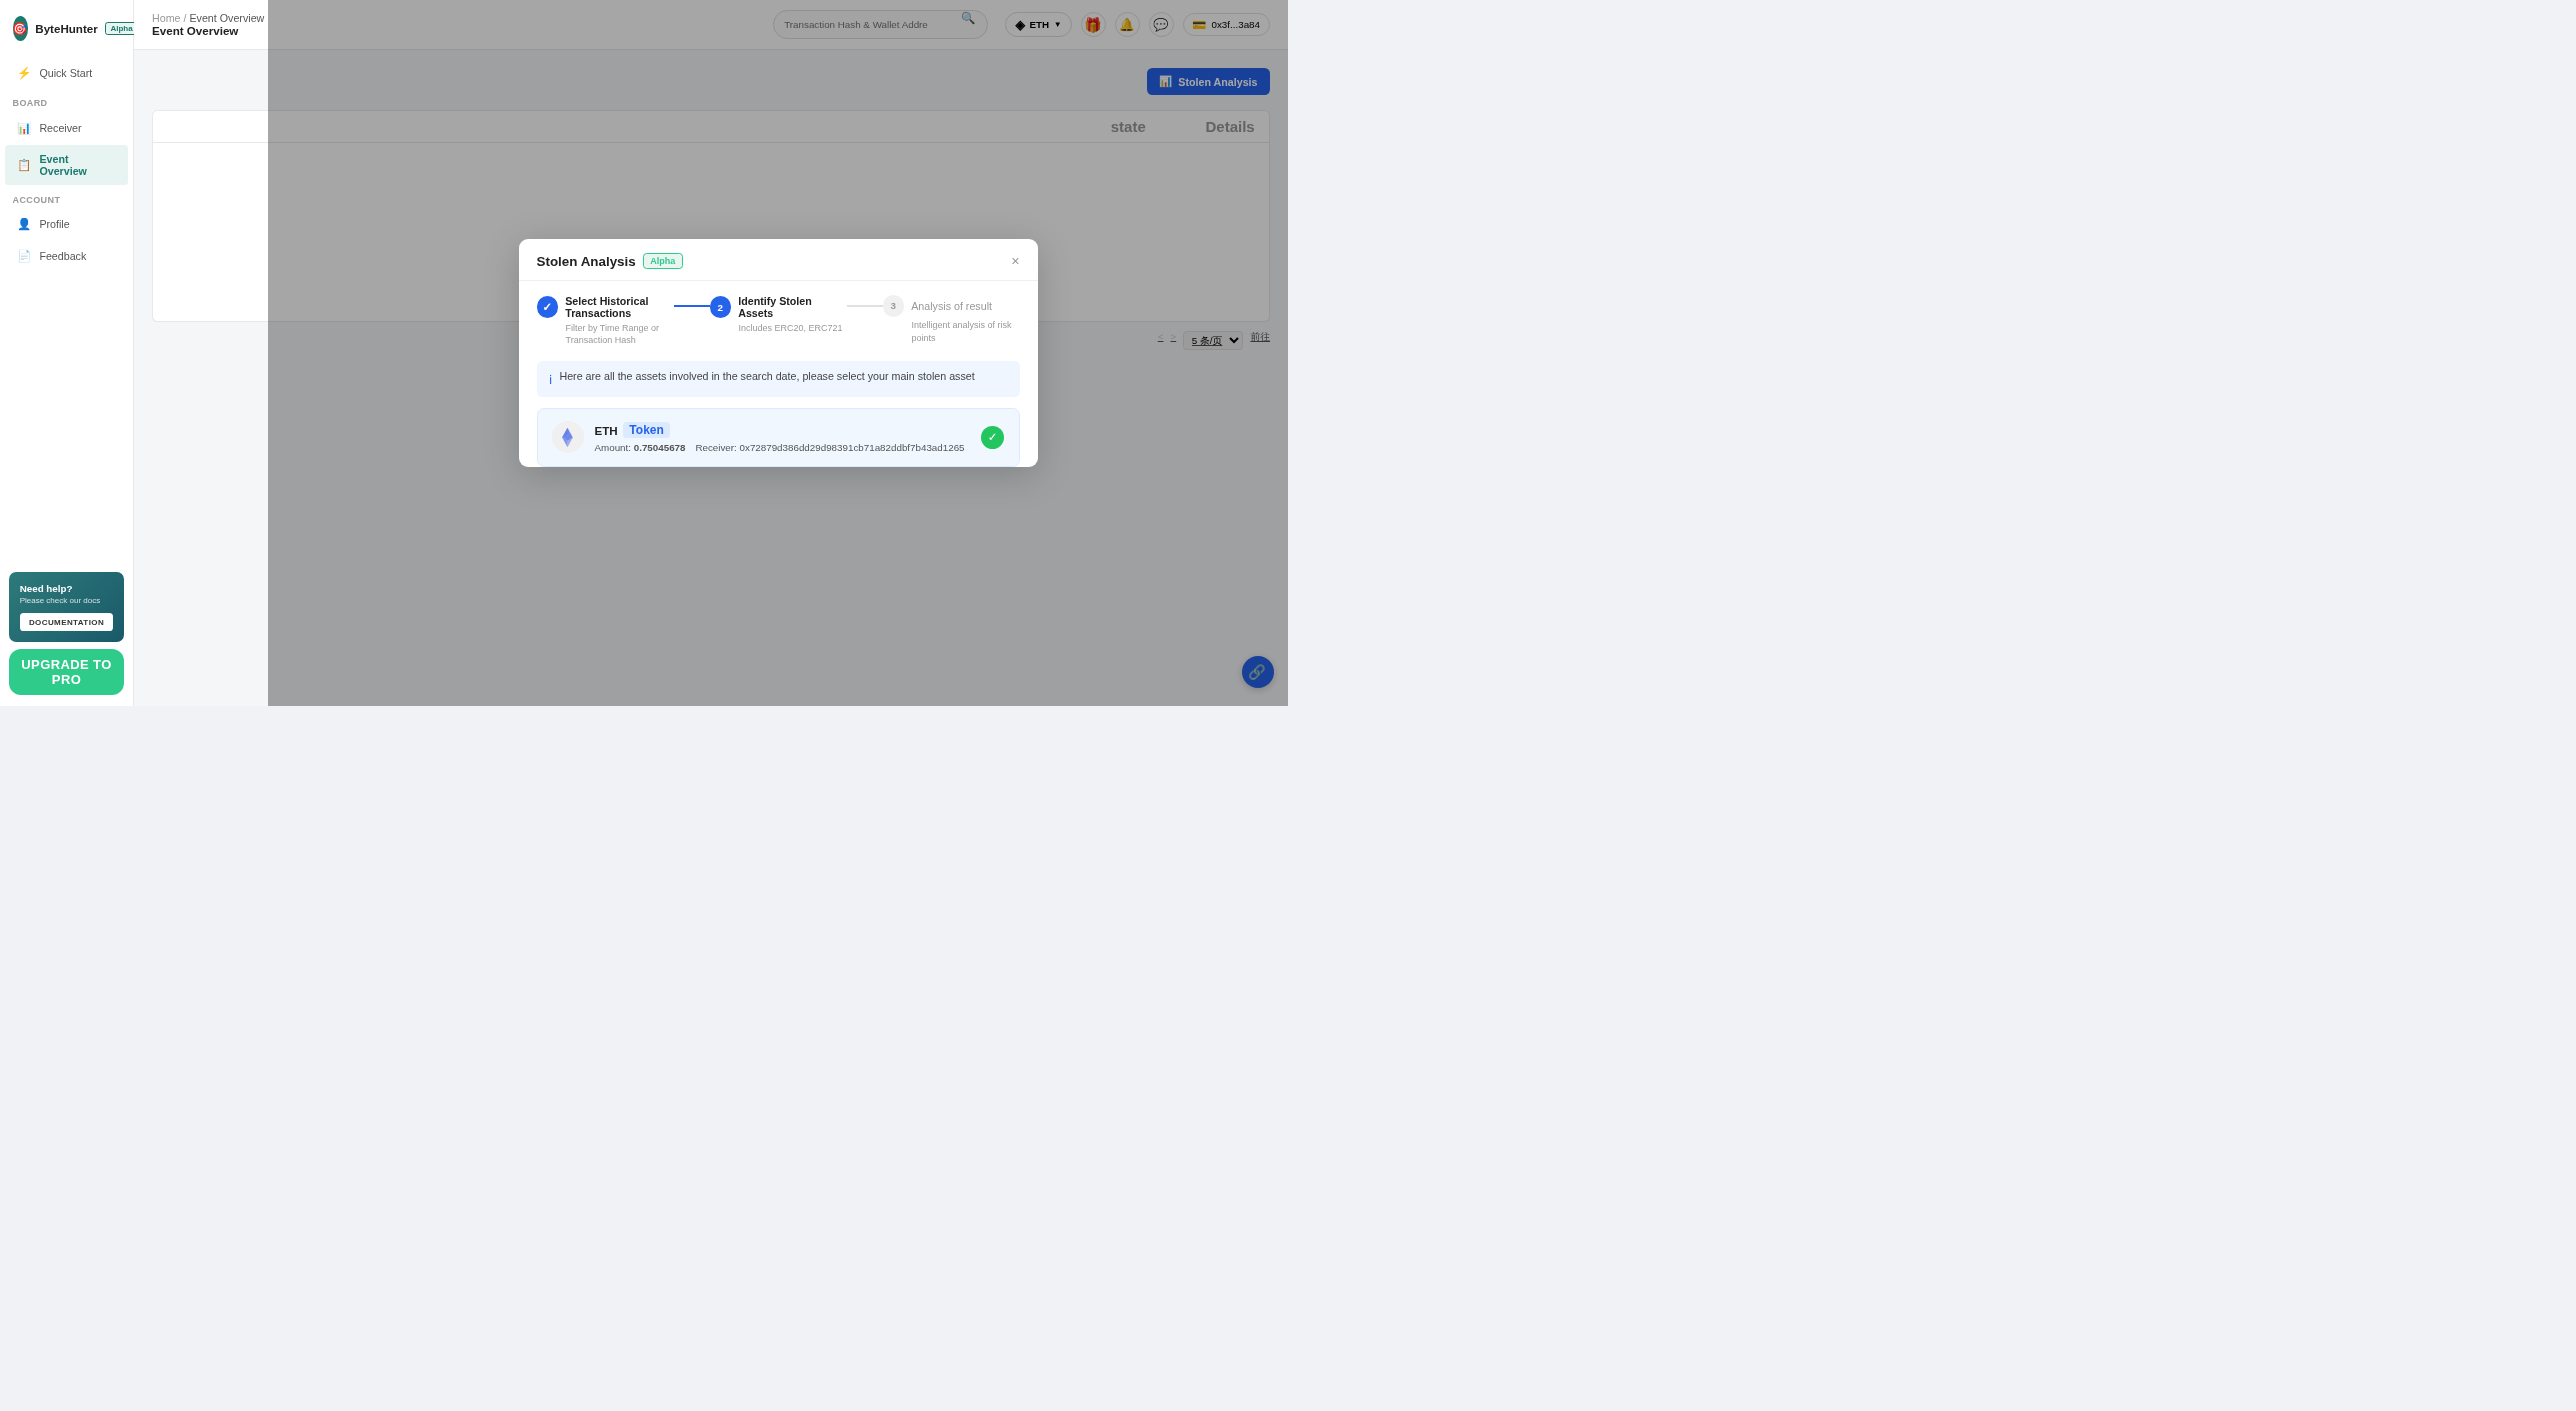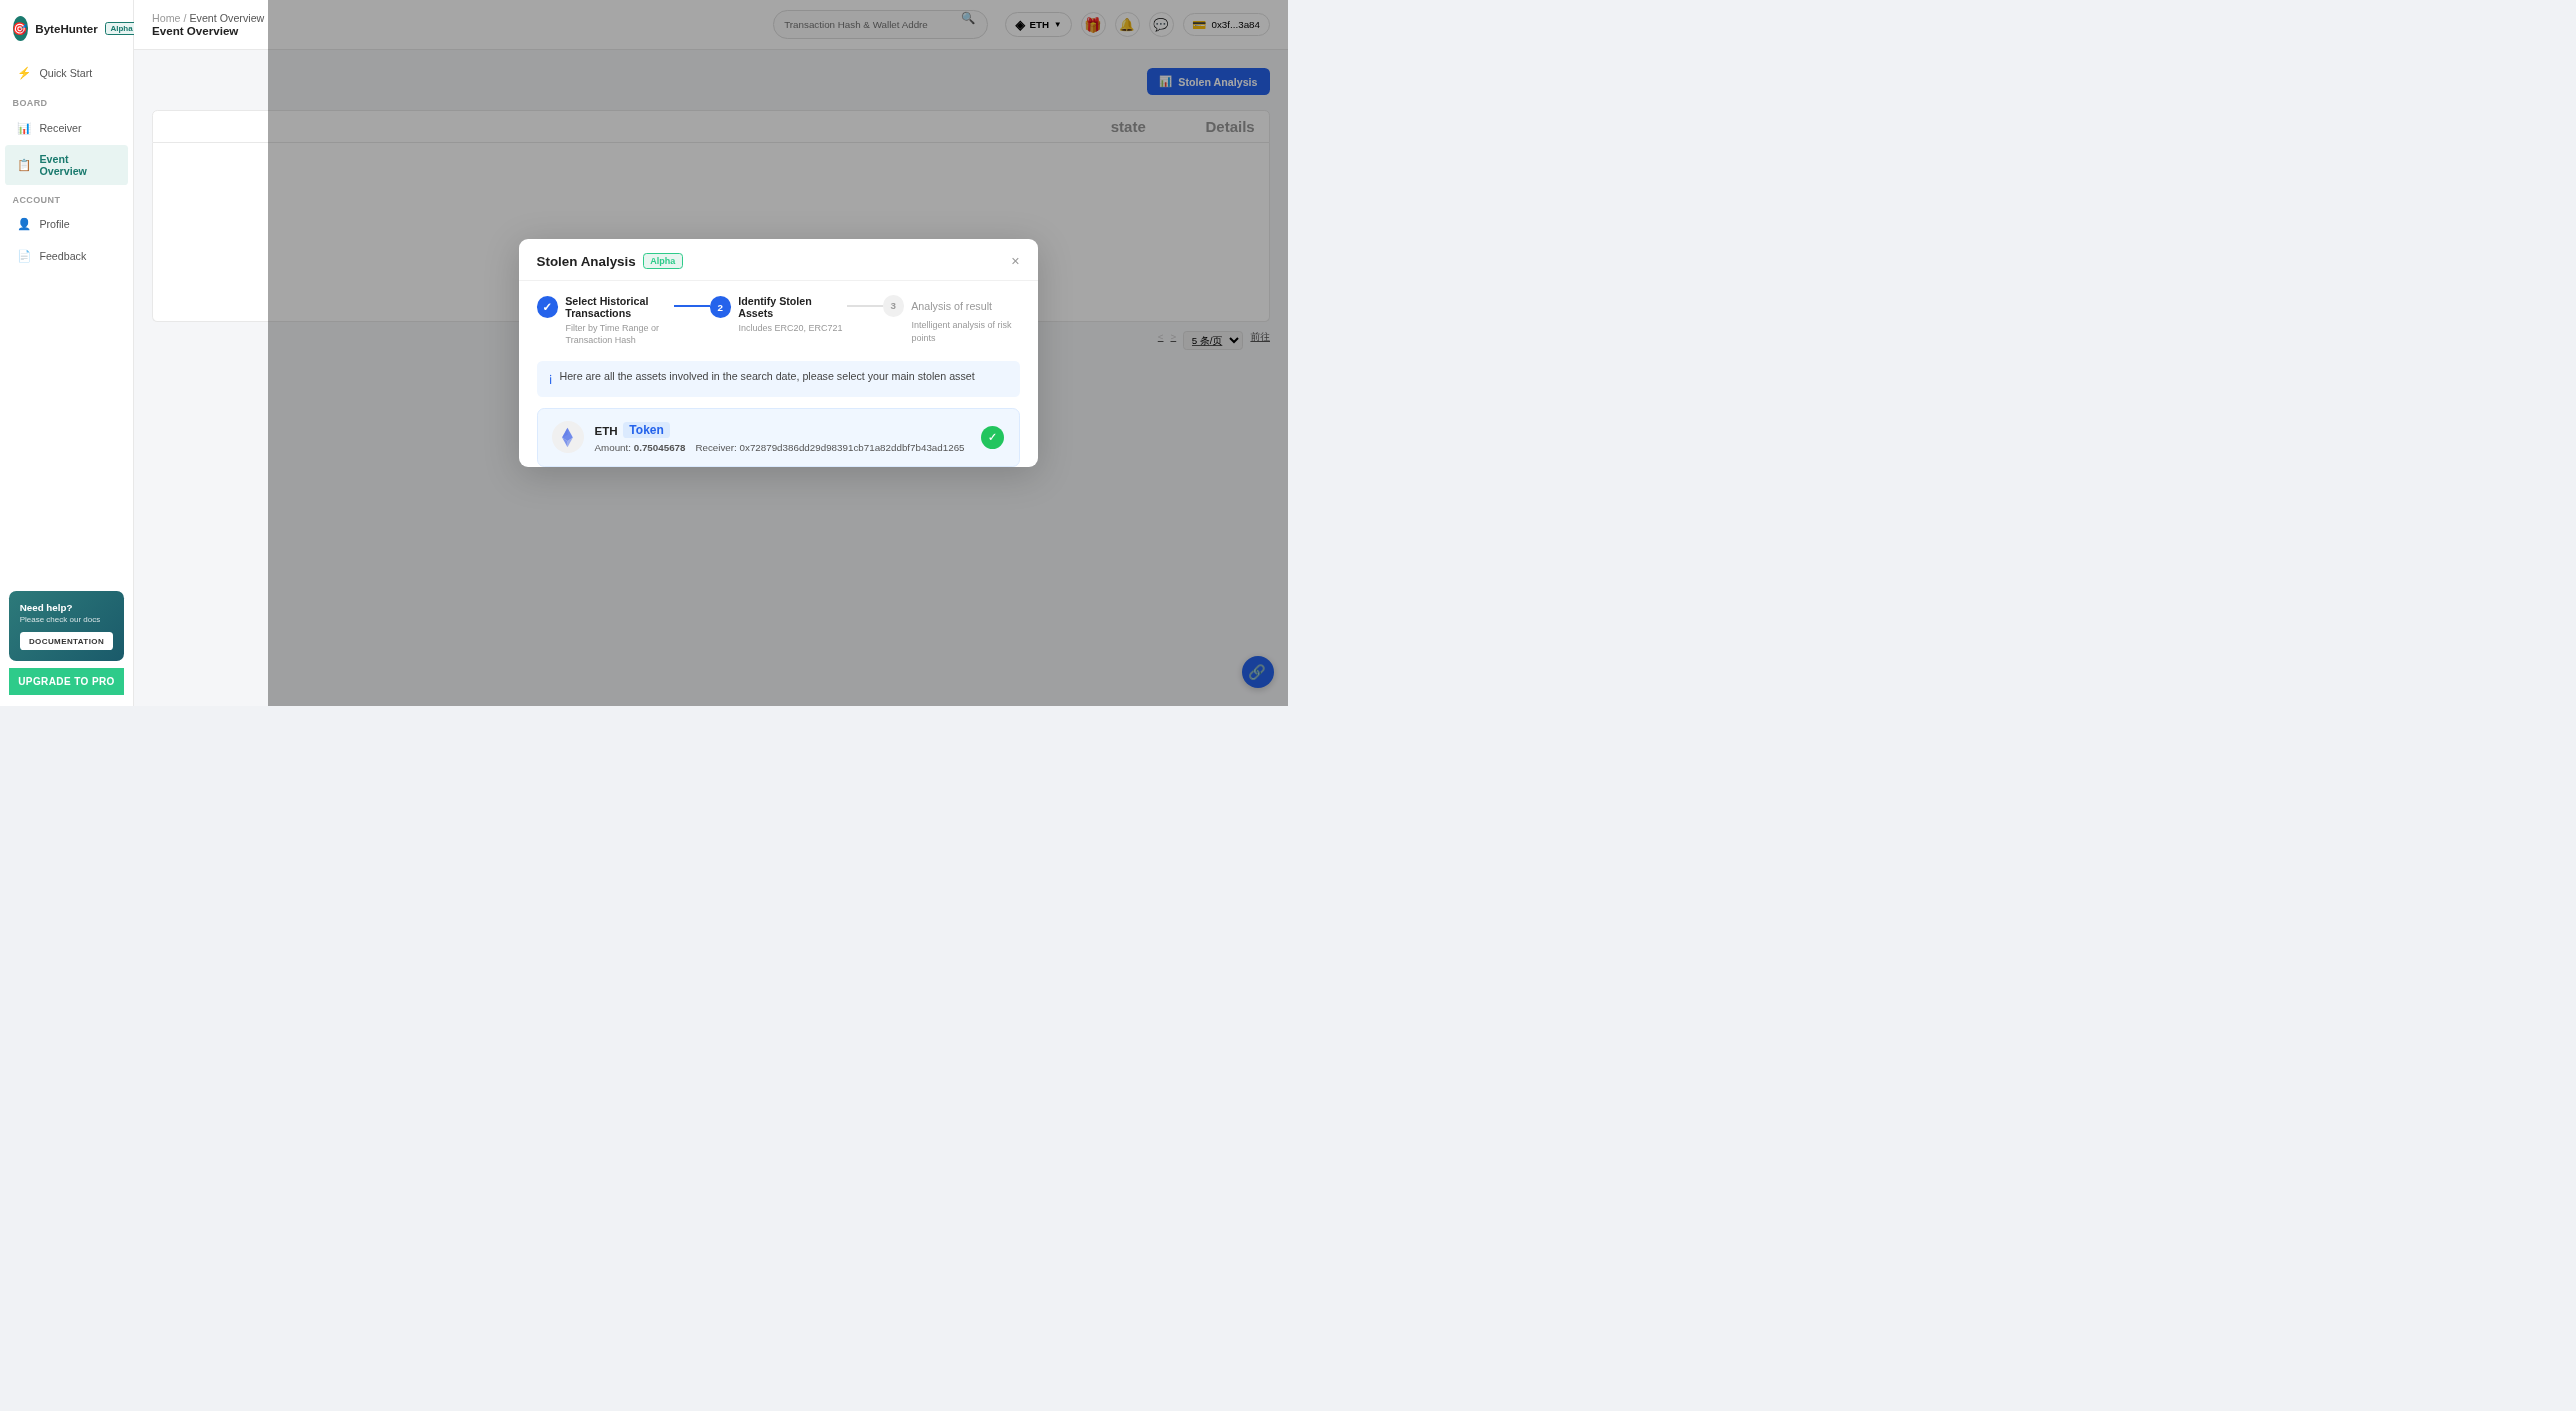--- a/index.html
+++ b/index.html
@@ -108,23 +108,23 @@
       font-size: 8px;
       font-weight: 700;
       cursor: pointer;
       width: 100%;
       letter-spacing: 0.4px;
     }
     .sidebar-upgrade-btn {
       background: #2ecb8a;
       color: #fff;
       border: none;
-      border-radius: 0;
+      border-radius: 12px;
       padding: 8px;
-      font-size: 10px;
+      font-size: 13px;
       font-weight: 700;
       cursor: pointer;
       width: 100%;
       letter-spacing: 0.4px;
       text-align: center;
     }
 
     
     .main {
       position: absolute;

